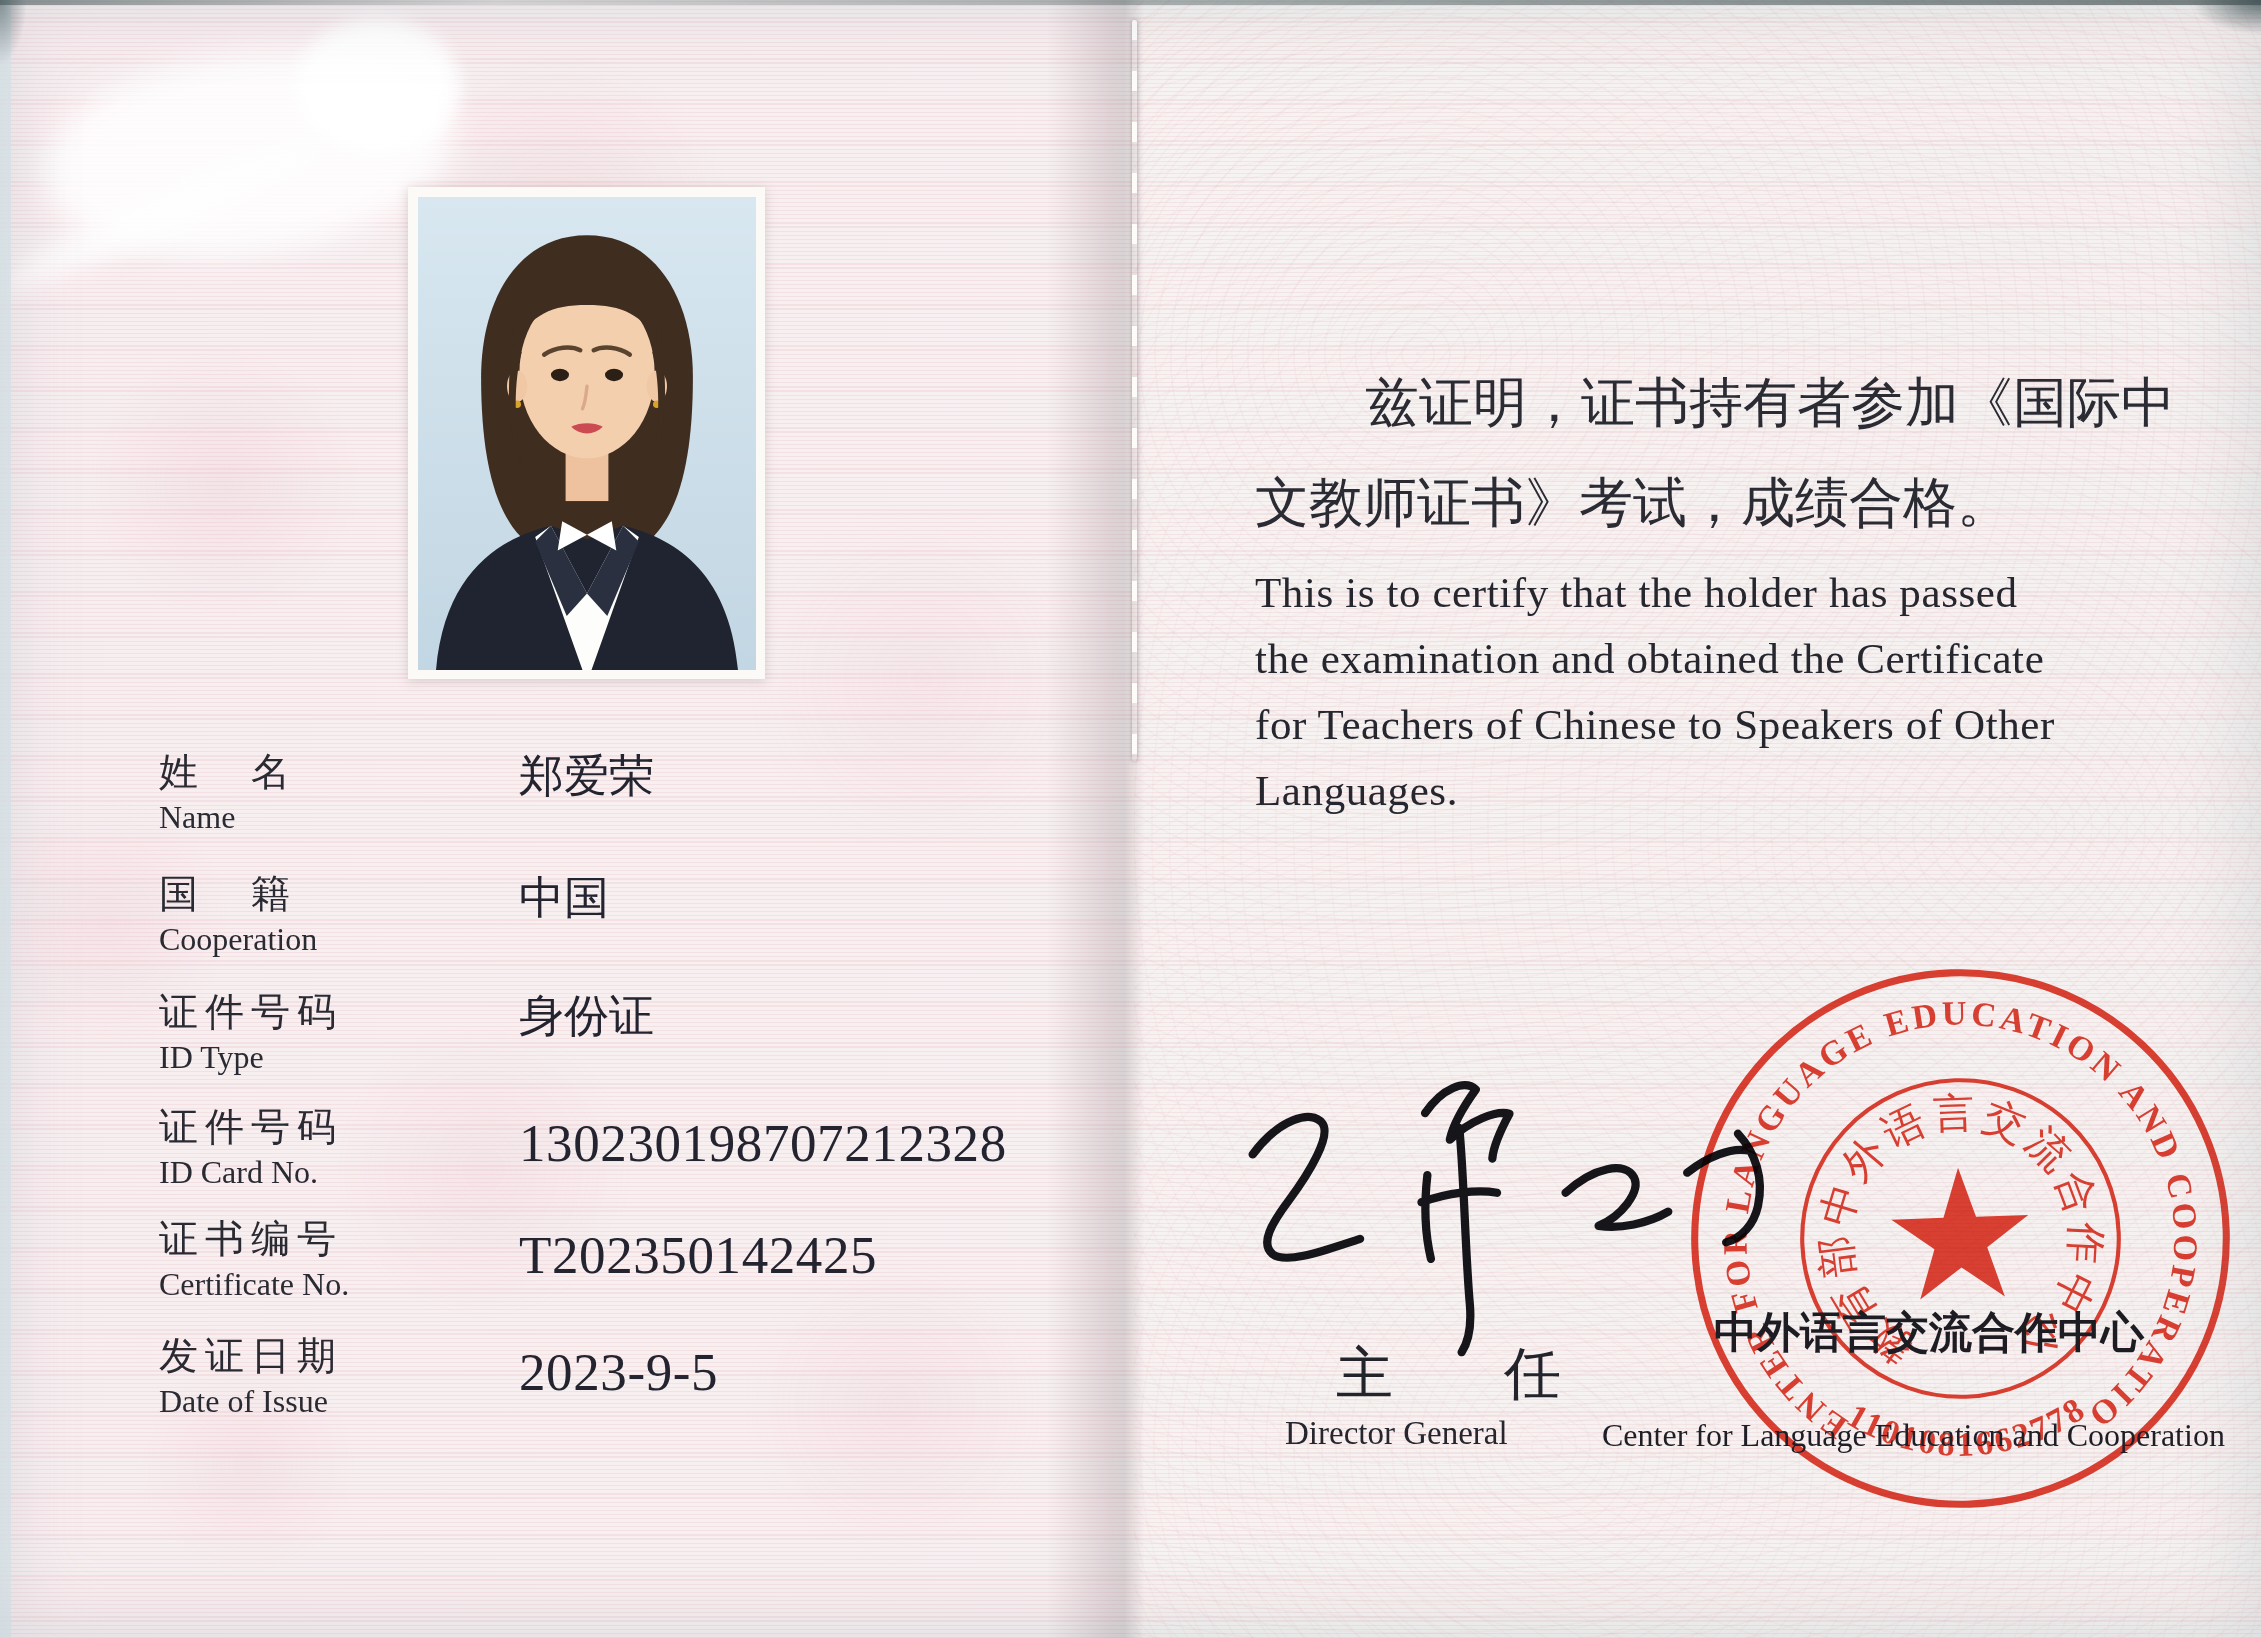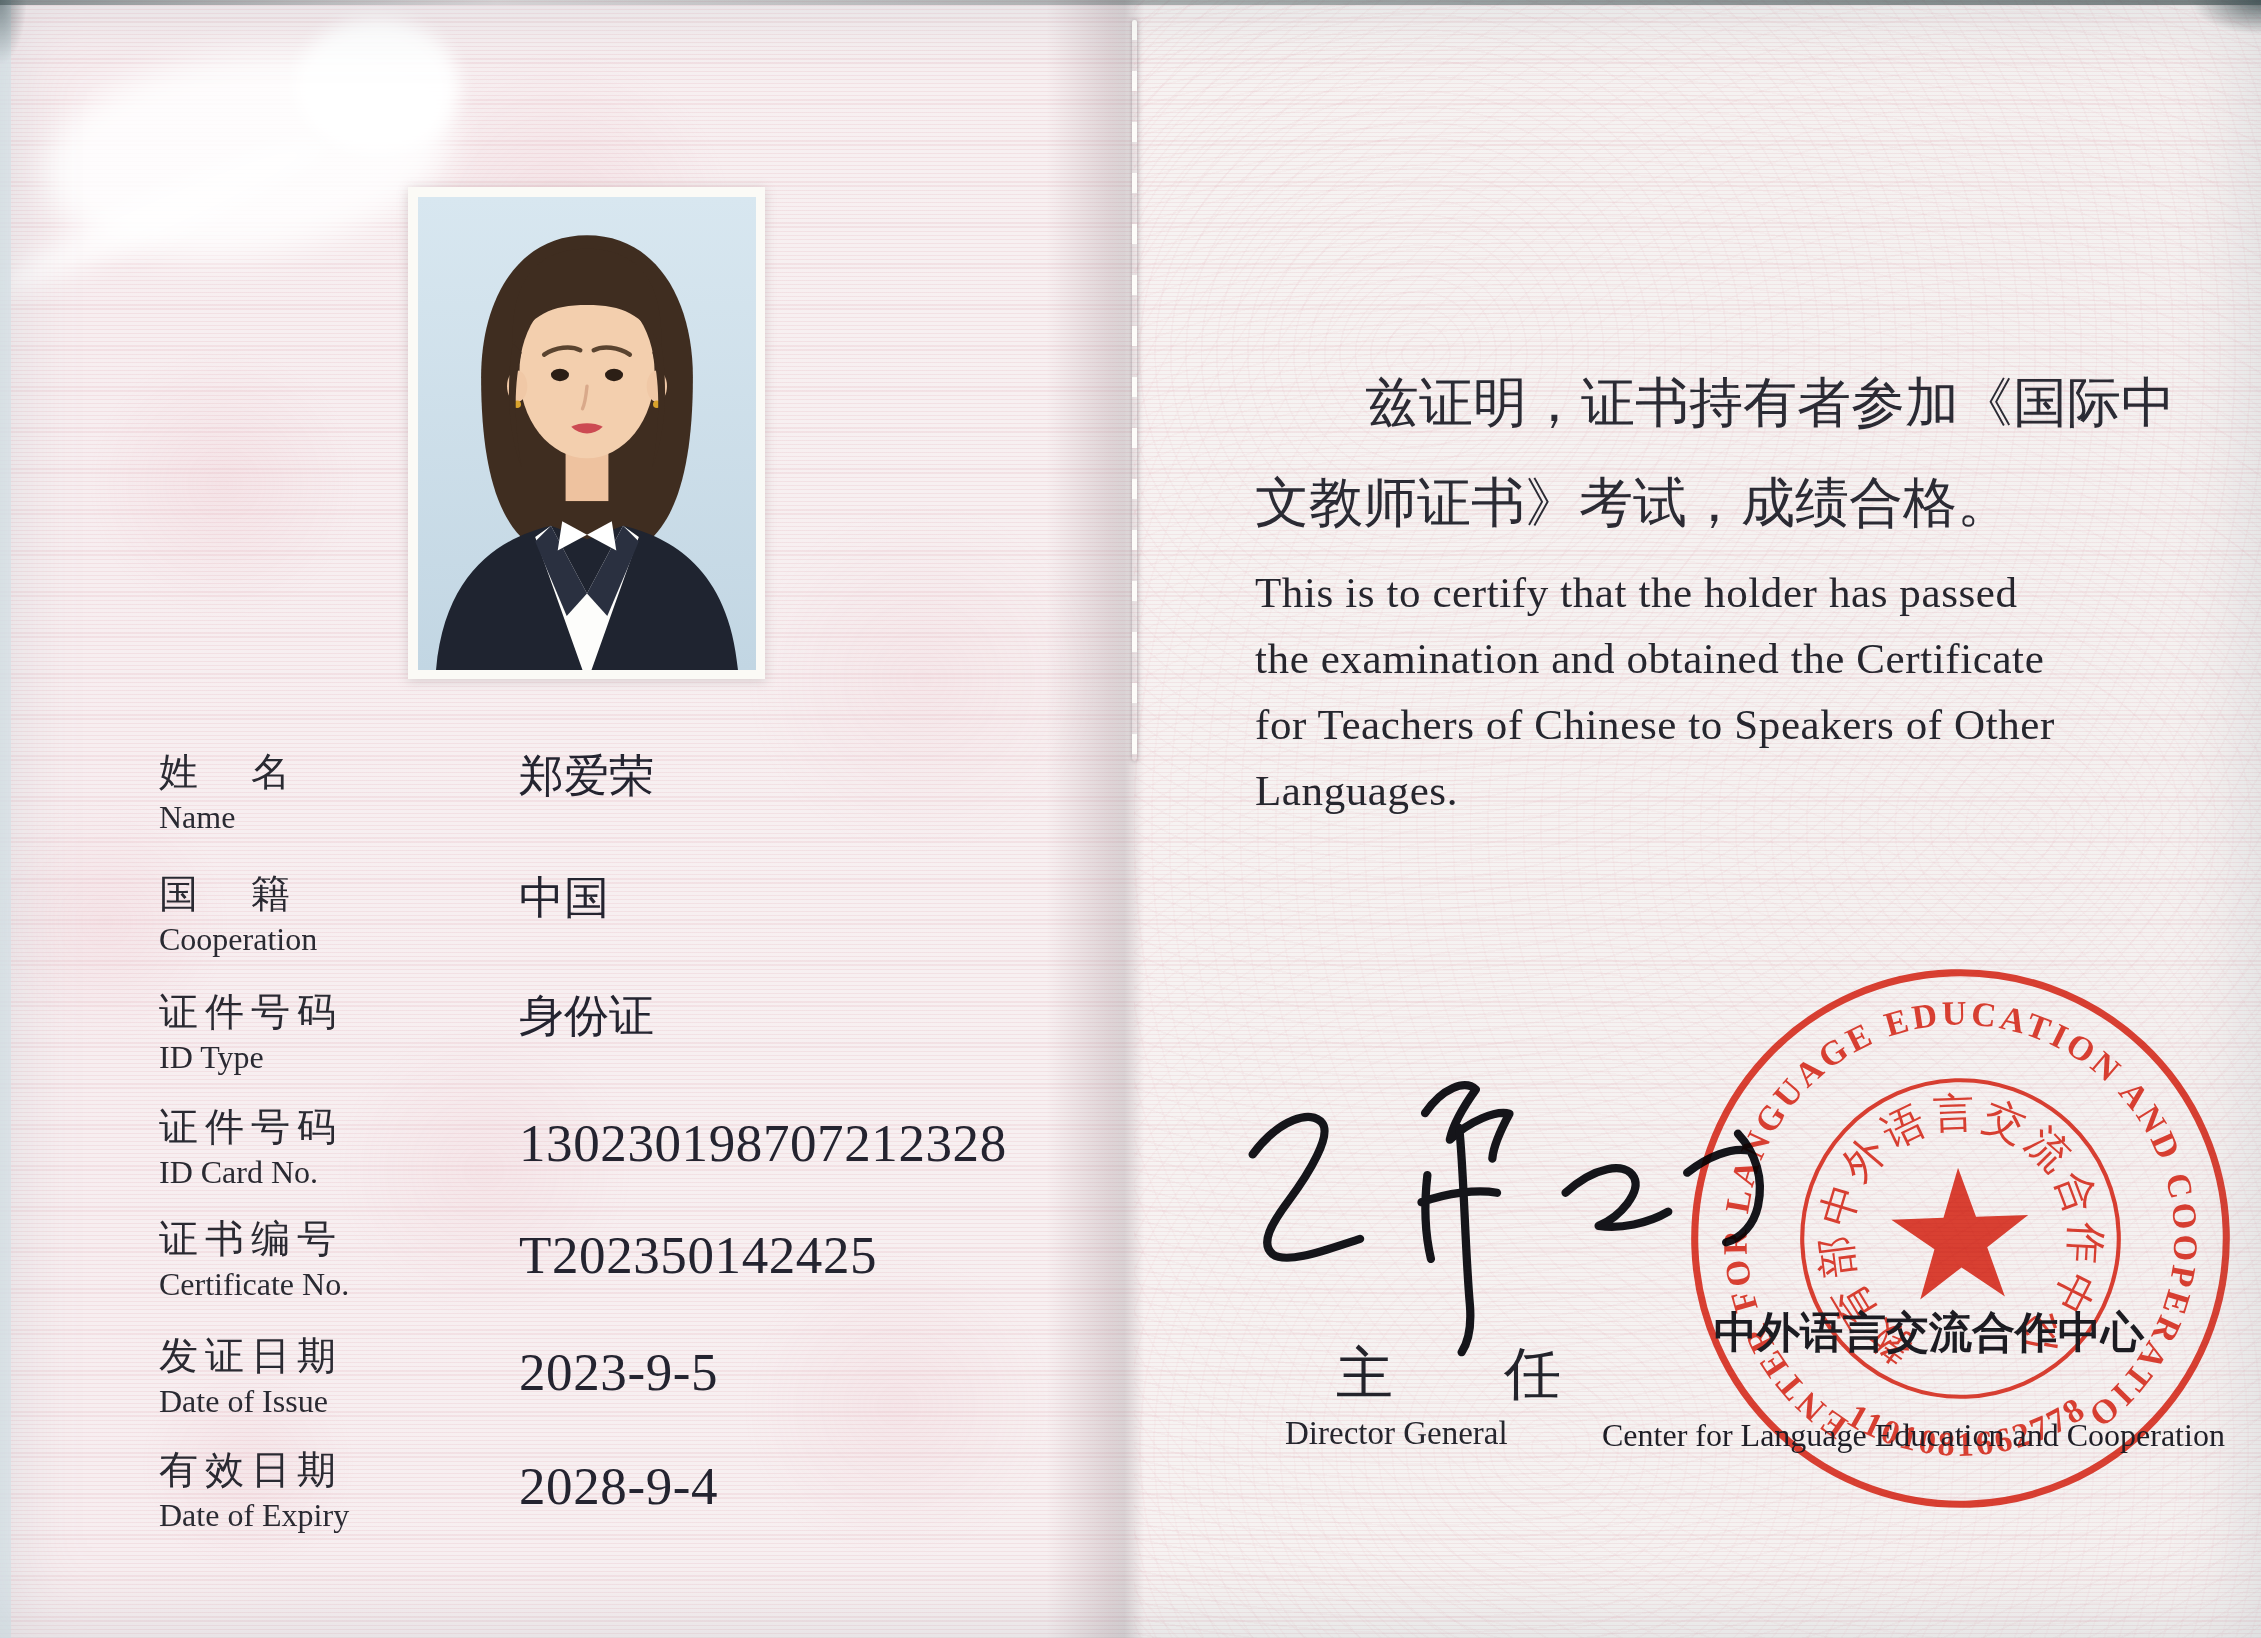--- a/index.html
+++ b/index.html
@@ -161,25 +161,20 @@
   </div>
   <div class="field-row" style="top:1212px">
     <span class="lbl-zh">证书编号</span>
     <span class="lbl-en">Certificate No.</span>
     <span class="val val-num">T202350142425</span>
   </div>
   <div class="field-row" style="top:1329px">
     <span class="lbl-zh">发证日期</span>
     <span class="lbl-en">Date of Issue</span>
     <span class="val val-num">2023-9-5</span>
-  </div>
-  <div class="field-row" style="top:1443px">
-    <span class="lbl-zh">有效日期</span>
-    <span class="lbl-en">Date of Expiry</span>
-    <span class="val val-num">2028-9-4</span>
   </div>
 
   <div class="stmt-zh">兹证明，证书持有者参加《国际中文教师证书》考试，成绩合格。</div>
   <div class="stmt-en">This is to certify that the holder has passed
 the examination and obtained the Certificate
 for Teachers of Chinese to Speakers of Other
 Languages.</div>
 
   <svg class="signature" viewBox="0 0 1000 520">
     <g fill="none" stroke="#15151a" stroke-width="14" stroke-linecap="round" stroke-linejoin="round">

